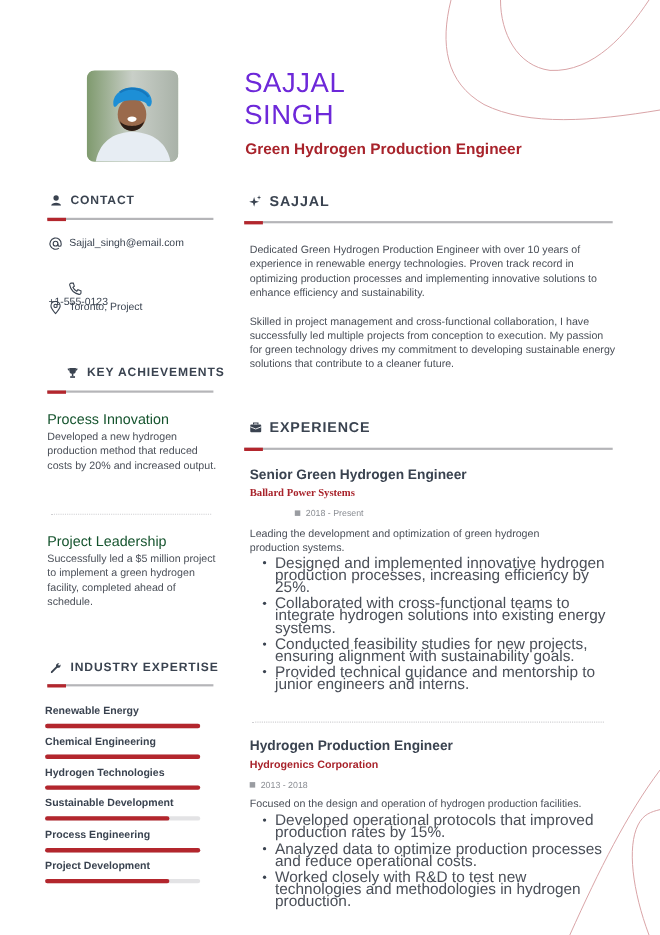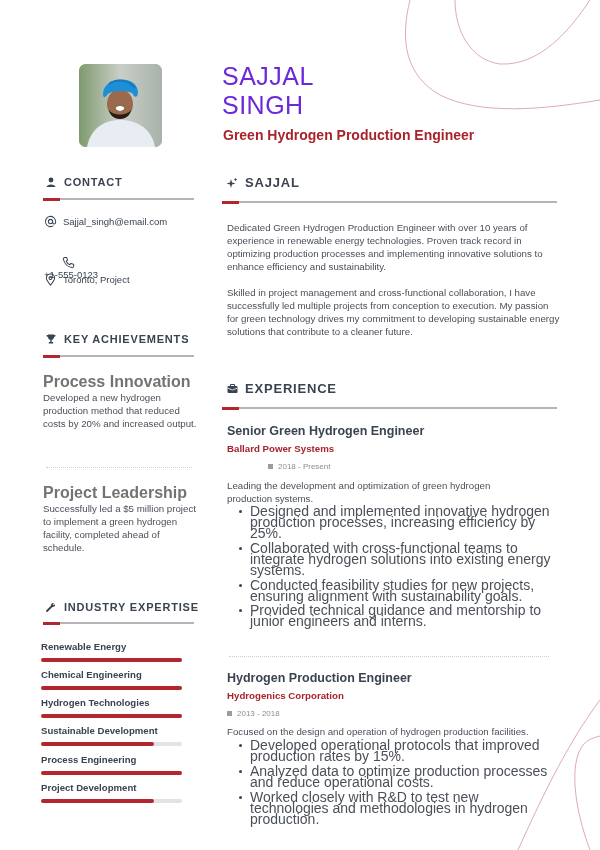--- a/index.html
+++ b/index.html
@@ -12,21 +12,21 @@
 
   .sec-head { position: absolute; display: flex; align-items: center; }
   .sec-head .ic { width: 14px; height: 14px; margin-right: 6px; display: inline-flex; align-items: center; justify-content: center; }
   .sec-head .t { font-weight: bold; color: #3a4350; letter-spacing: 0.8px; }
   .rule { position: absolute; height: 2px; background: #b5b5b8; }
   .rule::before { content: ""; position: absolute; left: 0; top: -0.5px; width: 17px; height: 3px; background: #b3262d; }
 
   .contact-row { position: absolute; left: 44px; display: flex; align-items: center; font-size: 9.5px; color: #3a4350; }
   .contact-row svg { width: 13px; height: 13px; margin-right: 6px; }
 
-  .ach-title { position: absolute; left: 43px; font-size: 16px; font-weight: bold; color: #737373; }
+  .ach-title { position: absolute; left: 43px; font-size: 13px; font-weight: normal; color: #14532d; }
   .ach-desc { position: absolute; left: 43px; width: 155px; font-size: 9.7px; line-height: 13px; color: #4a4f58; }
   .dots { position: absolute; border-top: 1px dotted #cfcfd2; height: 0; }
 
   .skill { position: absolute; left: 41px; width: 142px; }
   .skill .lbl { font-size: 9.6px; font-weight: bold; color: #3a4350; display: block; height: 13px; }
   .skill .track { margin-top: 4px; width: 141px; height: 4px; border-radius: 2px; background: #e3e3e5; position: relative; }
   .skill .fill { position: absolute; left: 0; top: 0; height: 4px; border-radius: 2px; background: #b3262d; }
 
   .para { position: absolute; left: 227px; width: 335px; font-size: 9.7px; line-height: 13px; color: #4a4f58; }
   .job-title { position: absolute; left: 227px; font-size: 12.5px; font-weight: bold; color: #3a4350; }
@@ -98,21 +98,21 @@
   <span>+1-555-0123</span>
 </div>
 <div class="contact-row" style="top:273px;">
   <svg viewBox="0 0 14 14">
       <path d="M7 13 C 4 9.5, 2.5 7.5, 2.5 5.5 a4.5 4.5 0 0 1 9 0 C 11.5 7.5, 10 9.5, 7 13 Z" fill="none" stroke="#3a4350" stroke-width="1.1"></path>
       <circle cx="7" cy="5.5" r="1.6" fill="none" stroke="#3a4350" stroke-width="1.1"></circle>
     </svg>
   <span>Toronto, Project</span>
 </div>
 
-<div class="sec-head" style="left:44px; top:332px;justify-content:flex-end;">
+<div class="sec-head" style="left:59px; top:332px;justify-content:flex-end;">
   <span class="ic">
     <svg width="10" height="10" viewBox="0 0 10 10">
         <path d="M2 0.5 H8 V3 C 8 5, 6.5 6, 5 6 C 3.5 6, 2 5, 2 3 Z" fill="#3a4350"></path>
         <path d="M0.5 1 H2 V3 C 1 3, 0.5 2.2, 0.5 1 Z M9.5 1 H8 V3 C 9 3, 9.5 2.2, 9.5 1 Z" fill="#3a4350"></path>
         <rect x="4.3" y="6" width="1.4" height="2" fill="#3a4350"></rect>
         <rect x="2.8" y="8" width="4.4" height="1.5" fill="#3a4350"></rect>
       </svg>
   </span>
   <span class="t" style="font-size:11px;">KEY ACHIEVEMENTS</span>
 </div>
@@ -193,21 +193,21 @@
         <rect x="0.5" y="3" width="10" height="7" rx="1" fill="#3a4350"></rect>
         <path d="M3.5 3 V1.5 H7.5 V3" fill="none" stroke="#3a4350" stroke-width="1"></path>
         <path d="M0.5 5 L5.5 7 L10.5 5" fill="none" stroke="#ffffff" stroke-width="0.8"></path>
       </svg>
   </span>
   <span class="t" style="font-size:13px;">EXPERIENCE</span>
 </div>
 <div class="rule" style="left:222px; top:407px; width:335px;"></div>
 
 <div class="job-title" style="top:424px;">Senior Green Hydrogen Engineer</div>
-<div class="company" style="top:443px;">Ballard Power Systems</div>
+<div class="company" style="top:443px;font-family:Liberation Serif, serif;">Ballard Power Systems</div>
 <div class="dates" style="top:462px;padding-left:41px;">
   <span class="cal"></span>
   <span>2018 - Present</span>
 </div>
 <div class="job-desc" style="top:479px; width:300px;">Leading the development and optimization of green hydrogen production systems.</div>
 <ul class="bullets" style="top:506px;">
   <li>Designed and implemented innovative hydrogen production processes, increasing efficiency by 25%.</li>
   <li>Collaborated with cross-functional teams to integrate hydrogen solutions into existing energy systems.</li>
   <li>Conducted feasibility studies for new projects, ensuring alignment with sustainability goals.</li>
   <li>Provided technical guidance and mentorship to junior engineers and interns.</li>

